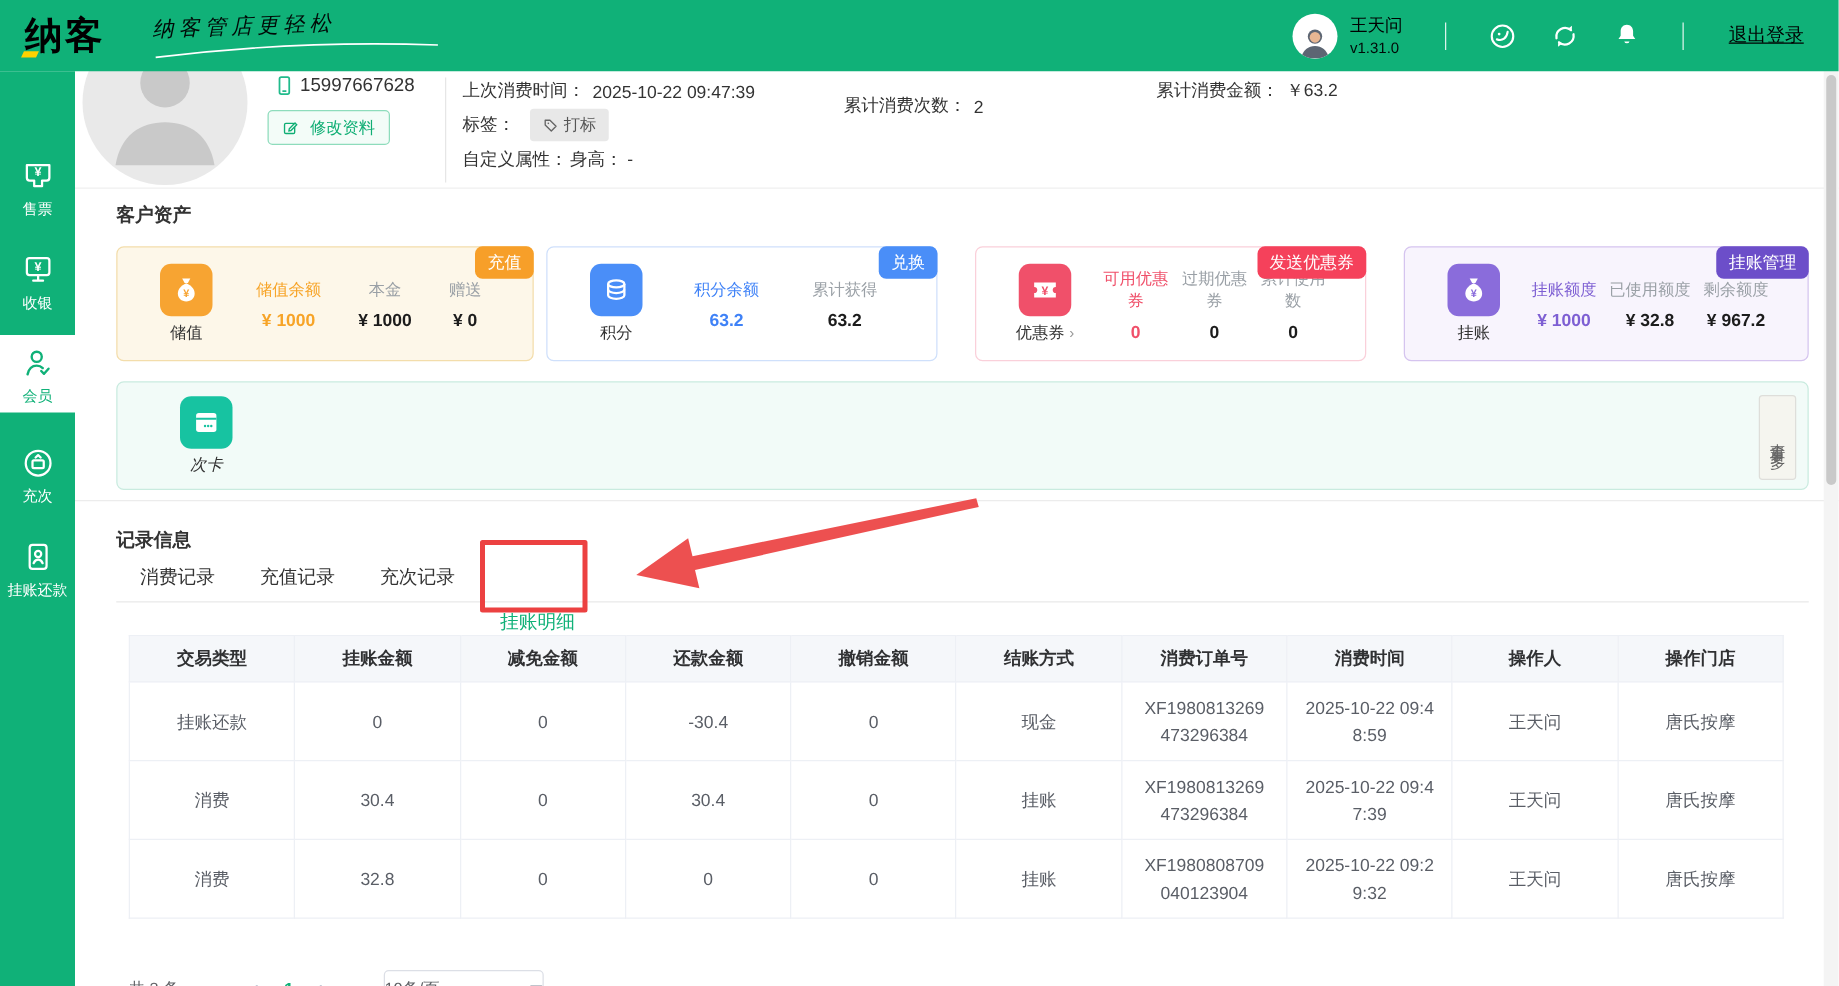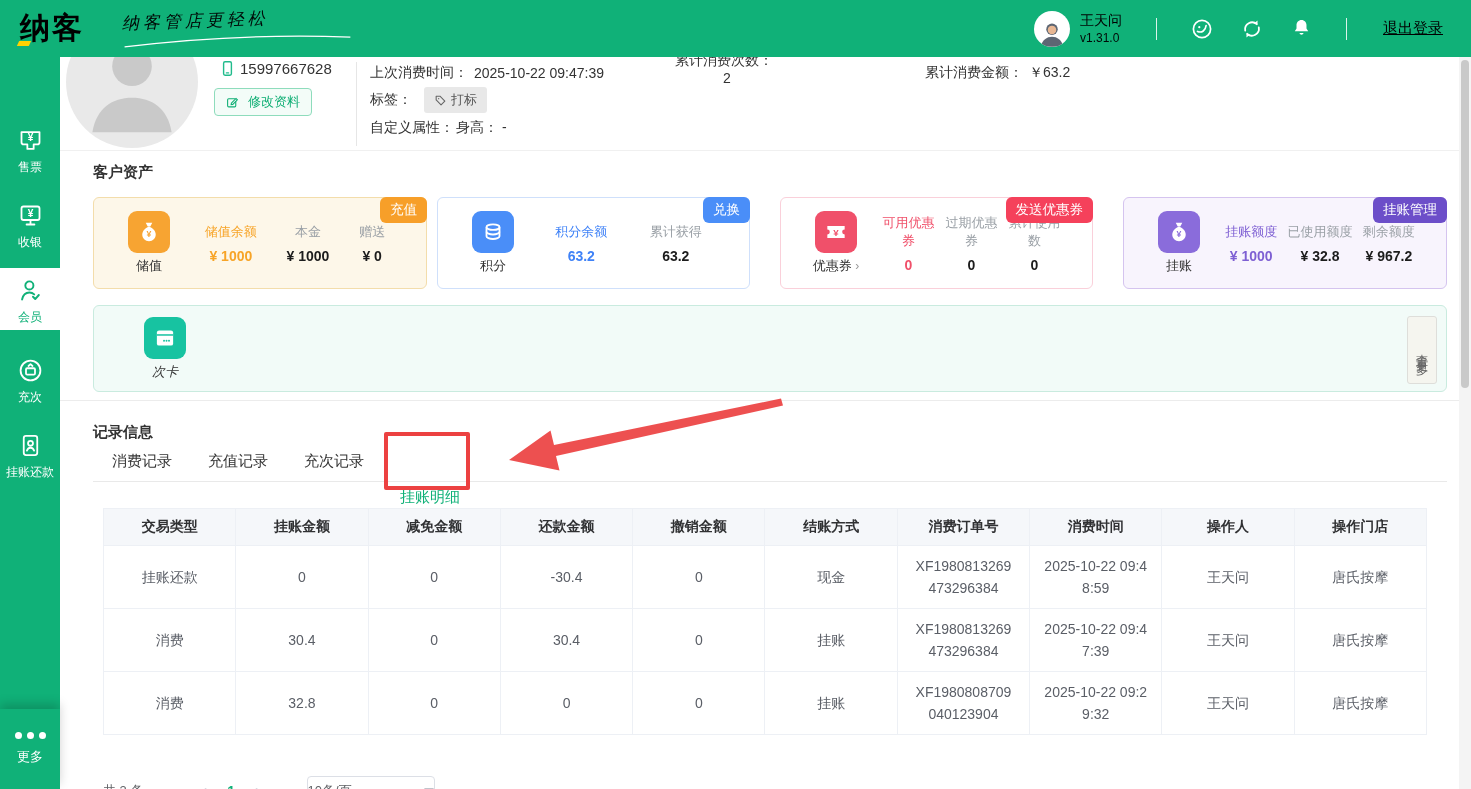--- a/index.html
+++ b/index.html
@@ -221,28 +221,20 @@
   <div class="side-item" style="top:375px;">
     <span class="icon">
       <svg width="27" height="27" viewBox="0 0 24 24" fill="none" stroke="currentColor" stroke-width="1.6" stroke-linejoin="round">
         <rect x="6" y="3.5" width="12" height="17" rx="2"></rect>
         <circle cx="12" cy="10" r="2.2"></circle>
         <path d="M8.8 16.5c.7-1.7 1.9-2.5 3.2-2.5s2.5.8 3.2 2.5" stroke-linecap="round"></path>
       </svg>
     </span>
     <div class="lab">挂账还款</div>
   </div>
-  <div class="side-more">
-    <span class="dots">
-        <i></i>
-        <i></i>
-        <i></i>
-      </span>
-    <div class="lab">更多</div>
-  </div>
 </div>
 
 <div class="abs big-avatar">
   <svg width="132" height="132" viewBox="0 0 100 100">
     <circle cx="50" cy="38" r="15" fill="#c9c9c9"></circle>
     <path d="M20 88c3-18 15-26 30-26s27 8 30 26z" fill="#c9c9c9"></path>
   </svg>
 </div>
 
 <div class="abs phone-row">
@@ -261,21 +253,21 @@
   </svg>
   <span>修改资料</span>
 </div>
 
 <div class="abs pf-div"></div>
 
 <div class="abs pf-row" style="left:370px; top:64px;">
   <span>上次消费时间：</span>
   <span style="margin-left:6px;">2025-10-22 09:47:39</span>
 </div>
-<div class="abs pf-row" style="left:675px; top:52px;flex-direction:column;">
+<div class="abs pf-row" style="left:675px; top:76px;">
   <span>累计消费次数：</span>
   <span style="margin-left:6px;">2</span>
 </div>
 <div class="abs pf-row" style="left:925px; top:64px;">
   <span>累计消费金额：</span>
   <span style="margin-left:6px;">￥63.2</span>
 </div>
 
 <div class="abs pf-row" style="left:370px; top:87px;">
   <span>标签：</span>

